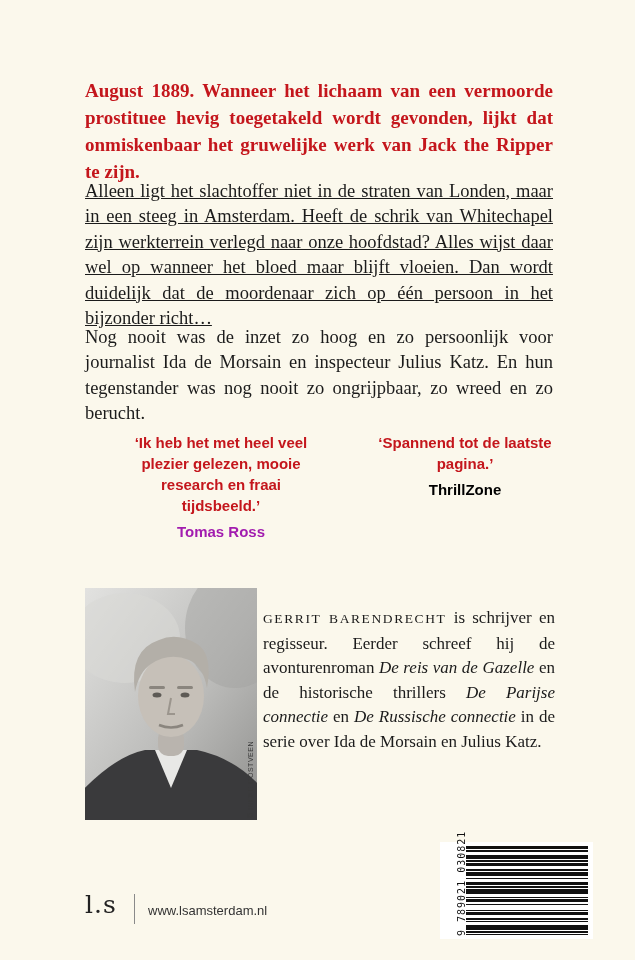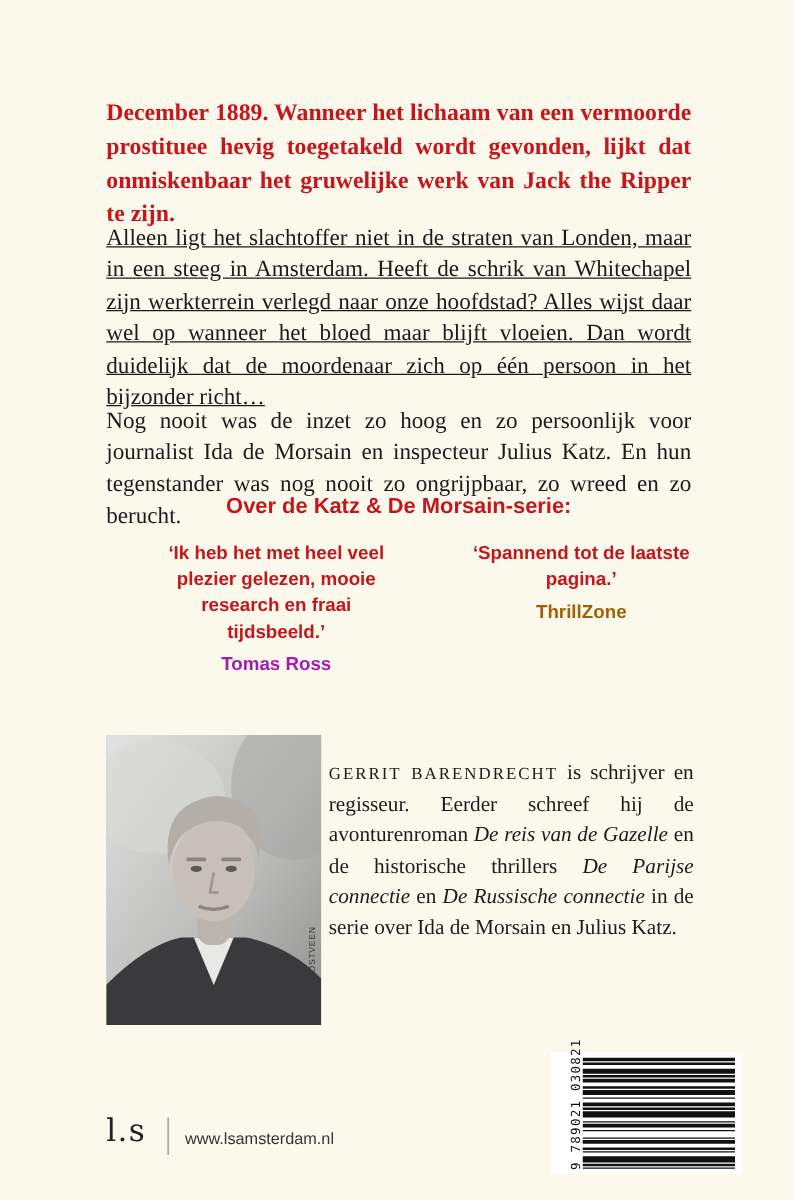--- a/index.html
+++ b/index.html
@@ -40,21 +40,21 @@
     display: flex; justify-content: space-between; gap: 10px;
   }
   .quote-col {
     flex: 1 1 0;
     font-family: "Liberation Sans", sans-serif;
     font-weight: bold; font-size: 15px; line-height: 21px;
     color: #c4161c; text-align: center; margin-left: 48px;
   }
   .quote-attribution { margin-top: 5px; }
   .attr-dark { color: #a21caf; }
-  .attr-red { color: #a16207; }
+  .attr-red { color: #000000; }
   .attr-red-italic { color: #c4161c; font-style: italic; }
   
   .author-photo {
     position: absolute; left: 85px; top: 588px;
     width: 172px; height: 232px; overflow: hidden;
     background: #c9c9c9;
   }
   .photo-credit {
     position: absolute; left: 247px; top: 818px;
     transform: rotate(-90deg); transform-origin: left top;
@@ -104,26 +104,25 @@
     width: 122px; height: 89px; overflow: hidden;
   }
   .barcode-bars .bar { width: 100%; background: #111; }
   .barcode-bars .gap { width: 100%; background: transparent; }
 </style>
 </head>
 <body>
 
 <div class="page">
 
-  <p class="intro">December 1889. Wanneer het lichaam van een vermoorde prostituee hevig toegetakeld wordt gevonden, lijkt dat onmiskenbaar het gruwelijke werk van Jack the Ripper te zijn.</p>
+  <p class="intro">August 1889. Wanneer het lichaam van een vermoorde prostituee hevig toegetakeld wordt gevonden, lijkt dat onmiskenbaar het gruwelijke werk van Jack the Ripper te zijn.</p>
 
   <p class="synopsis synopsis-1">Alleen ligt het slachtoffer niet in de straten van Londen, maar in een steeg in Amsterdam. Heeft de schrik van Whitechapel zijn werkterrein verlegd naar onze hoofdstad? Alles wijst daar wel op wanneer het bloed maar blijft vloeien. Dan wordt duidelijk dat de moordenaar zich op één persoon in het bijzonder richt…</p>
   <p class="synopsis synopsis-2">Nog nooit was de inzet zo hoog en zo persoonlijk voor journalist Ida de Morsain en inspecteur Julius Katz. En hun tegenstander was nog nooit zo ongrijpbaar, zo wreed en zo berucht.</p>
 
-  <div class="series-heading">Over de Katz &amp; De Morsain-serie:</div>
 
   <div class="quotes">
     <div class="quote-col">
       <div>‘Ik heb het met heel veel plezier gelezen, mooie research en fraai tijdsbeeld.’</div>
       <div class="quote-attribution attr-dark">Tomas Ross</div>
     </div>
     <div class="quote-col">
       <div>‘Spannend tot de laatste pagina.’</div>
       <div class="quote-attribution attr-red">ThrillZone</div>
     </div>

